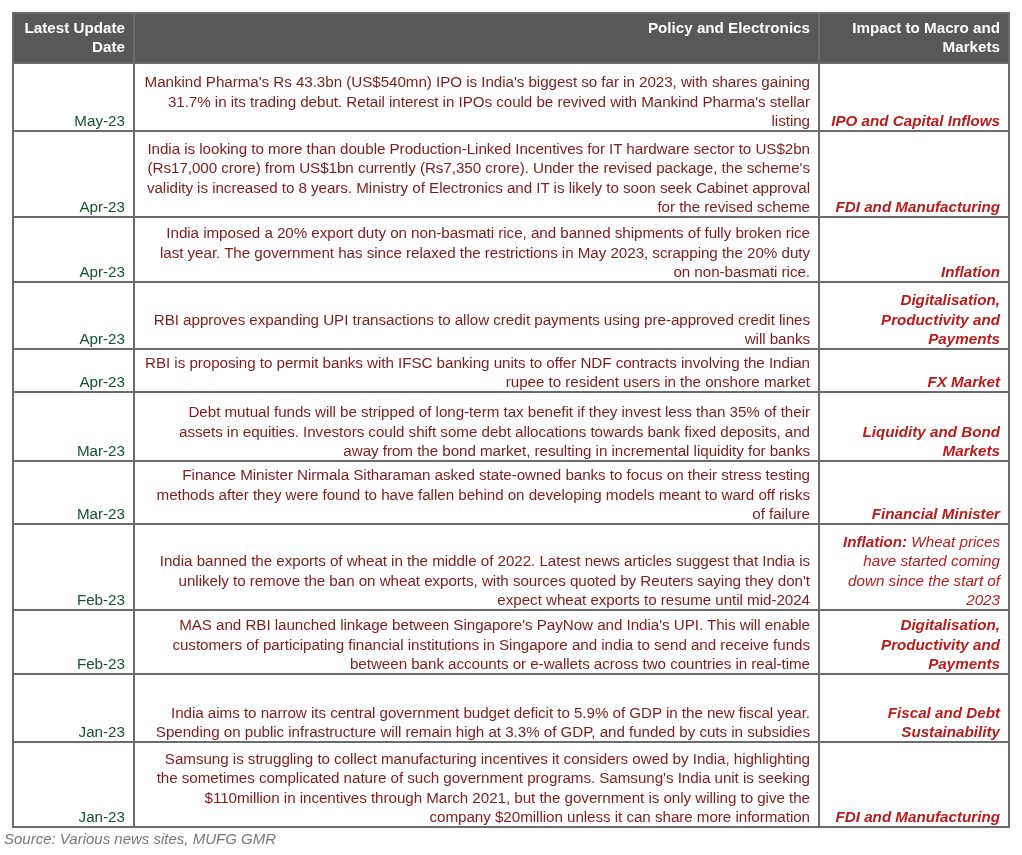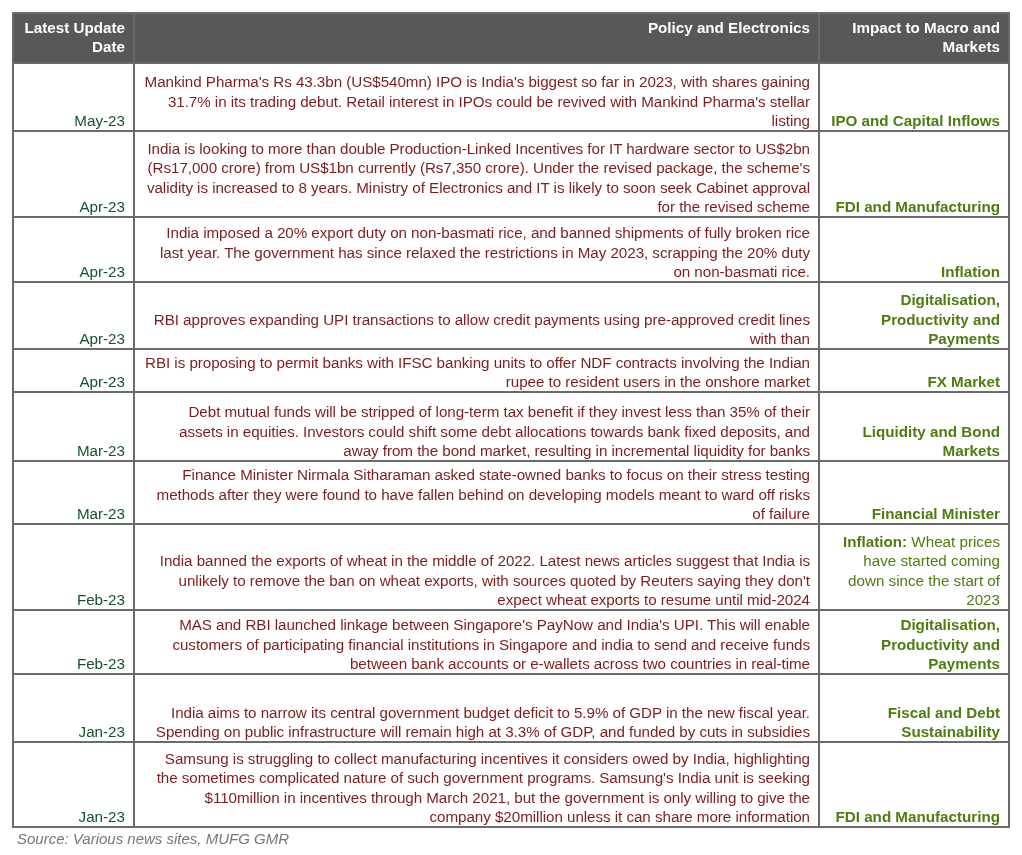--- a/index.html
+++ b/index.html
@@ -11,24 +11,24 @@
   }
   table.policy th, table.policy td {
     border:2px solid #6b6b6b; padding:1px 8px 0 8px; vertical-align:bottom; text-align:right;
   }
   table.policy th {
     background:#585858; color:#ffffff; font-weight:bold; vertical-align:top;
     height:44px; padding-top:4px;
   }
   td.date { color:#14532d; }
   td.dev { color:#7f1d1d; letter-spacing:-0.05px; }
-  td.impact { font-weight:bold; color:#4d7c0f; }
+  td.impact { font-weight:bold; color:#b91c1c;font-style:italic; }
   td.impact .plain { font-weight:normal; }
   col.c1 { width:121px; } col.c2 { width:685px; } col.c3 { width:190px; }
-  .source { position:absolute; left:17px; top:830px; font-style:italic; color:#777; font-size:15px; }
+  .source { position:absolute; left:4px; top:830px; font-style:italic; color:#777; font-size:15px; }
 </style>
 </head>
 <body>
 
 <table class="policy">
   <colgroup>
       <col class="c1">
       <col class="c2">
       <col class="c3">
     </colgroup>
@@ -50,21 +50,21 @@
         <td class="dev">India is looking to more than double Production-Linked Incentives for IT hardware sector to US$2bn (Rs17,000 crore) from US$1bn currently (Rs7,350 crore). Under the revised package, the scheme's validity is increased to 8 years. Ministry of Electronics and IT is likely to soon seek Cabinet approval for the revised scheme</td>
         <td class="impact"><span>FDI and Manufacturing</span><span class="plain"></span></td>
       </tr>
       <tr style="height: 65px;">
         <td class="date">Apr-23</td>
         <td class="dev">India imposed a 20% export duty on non-basmati rice, and banned shipments of fully broken rice last year. The government has since relaxed the restrictions in May 2023, scrapping the 20% duty on non-basmati rice.</td>
         <td class="impact"><span>Inflation</span><span class="plain"></span></td>
       </tr>
       <tr style="height: 67px;">
         <td class="date">Apr-23</td>
-        <td class="dev">RBI approves expanding UPI transactions to allow credit payments using pre-approved credit lines with than</td>
+        <td class="dev">RBI approves expanding UPI transactions to allow credit payments using pre-approved credit lines will banks</td>
         <td class="impact"><span>Digitalisation, Productivity and Payments</span><span class="plain"></span></td>
       </tr>
       <tr style="height: 43px;">
         <td class="date">Apr-23</td>
         <td class="dev">RBI is proposing to permit banks with IFSC banking units to offer NDF contracts involving the Indian rupee to resident users in the onshore market</td>
         <td class="impact"><span>FX Market</span><span class="plain"></span></td>
       </tr>
       <tr style="height: 69px;">
         <td class="date">Mar-23</td>
         <td class="dev">Debt mutual funds will be stripped of long-term tax benefit if they invest less than 35% of their assets in equities. Investors could shift some debt allocations towards bank fixed deposits, and away from the bond market, resulting in incremental liquidity for banks</td>

